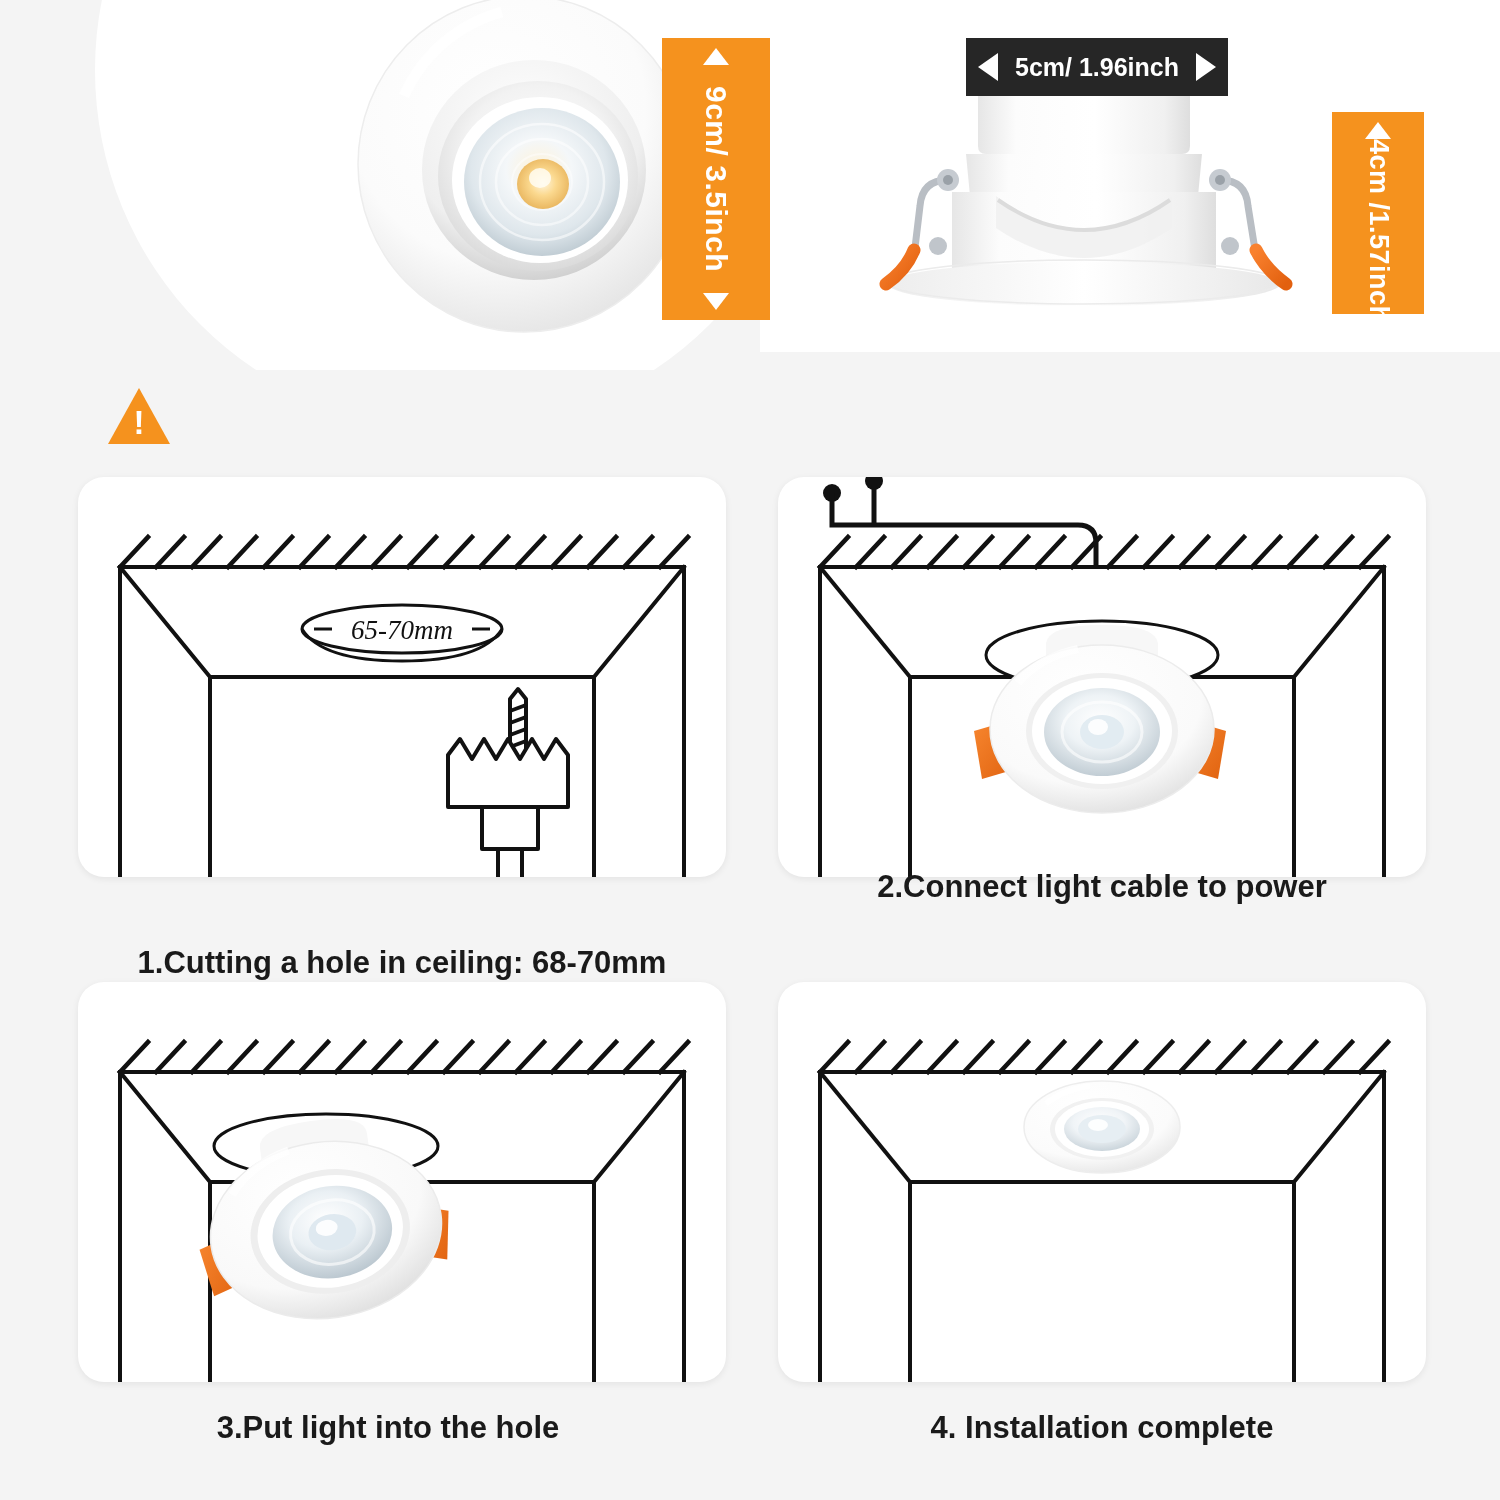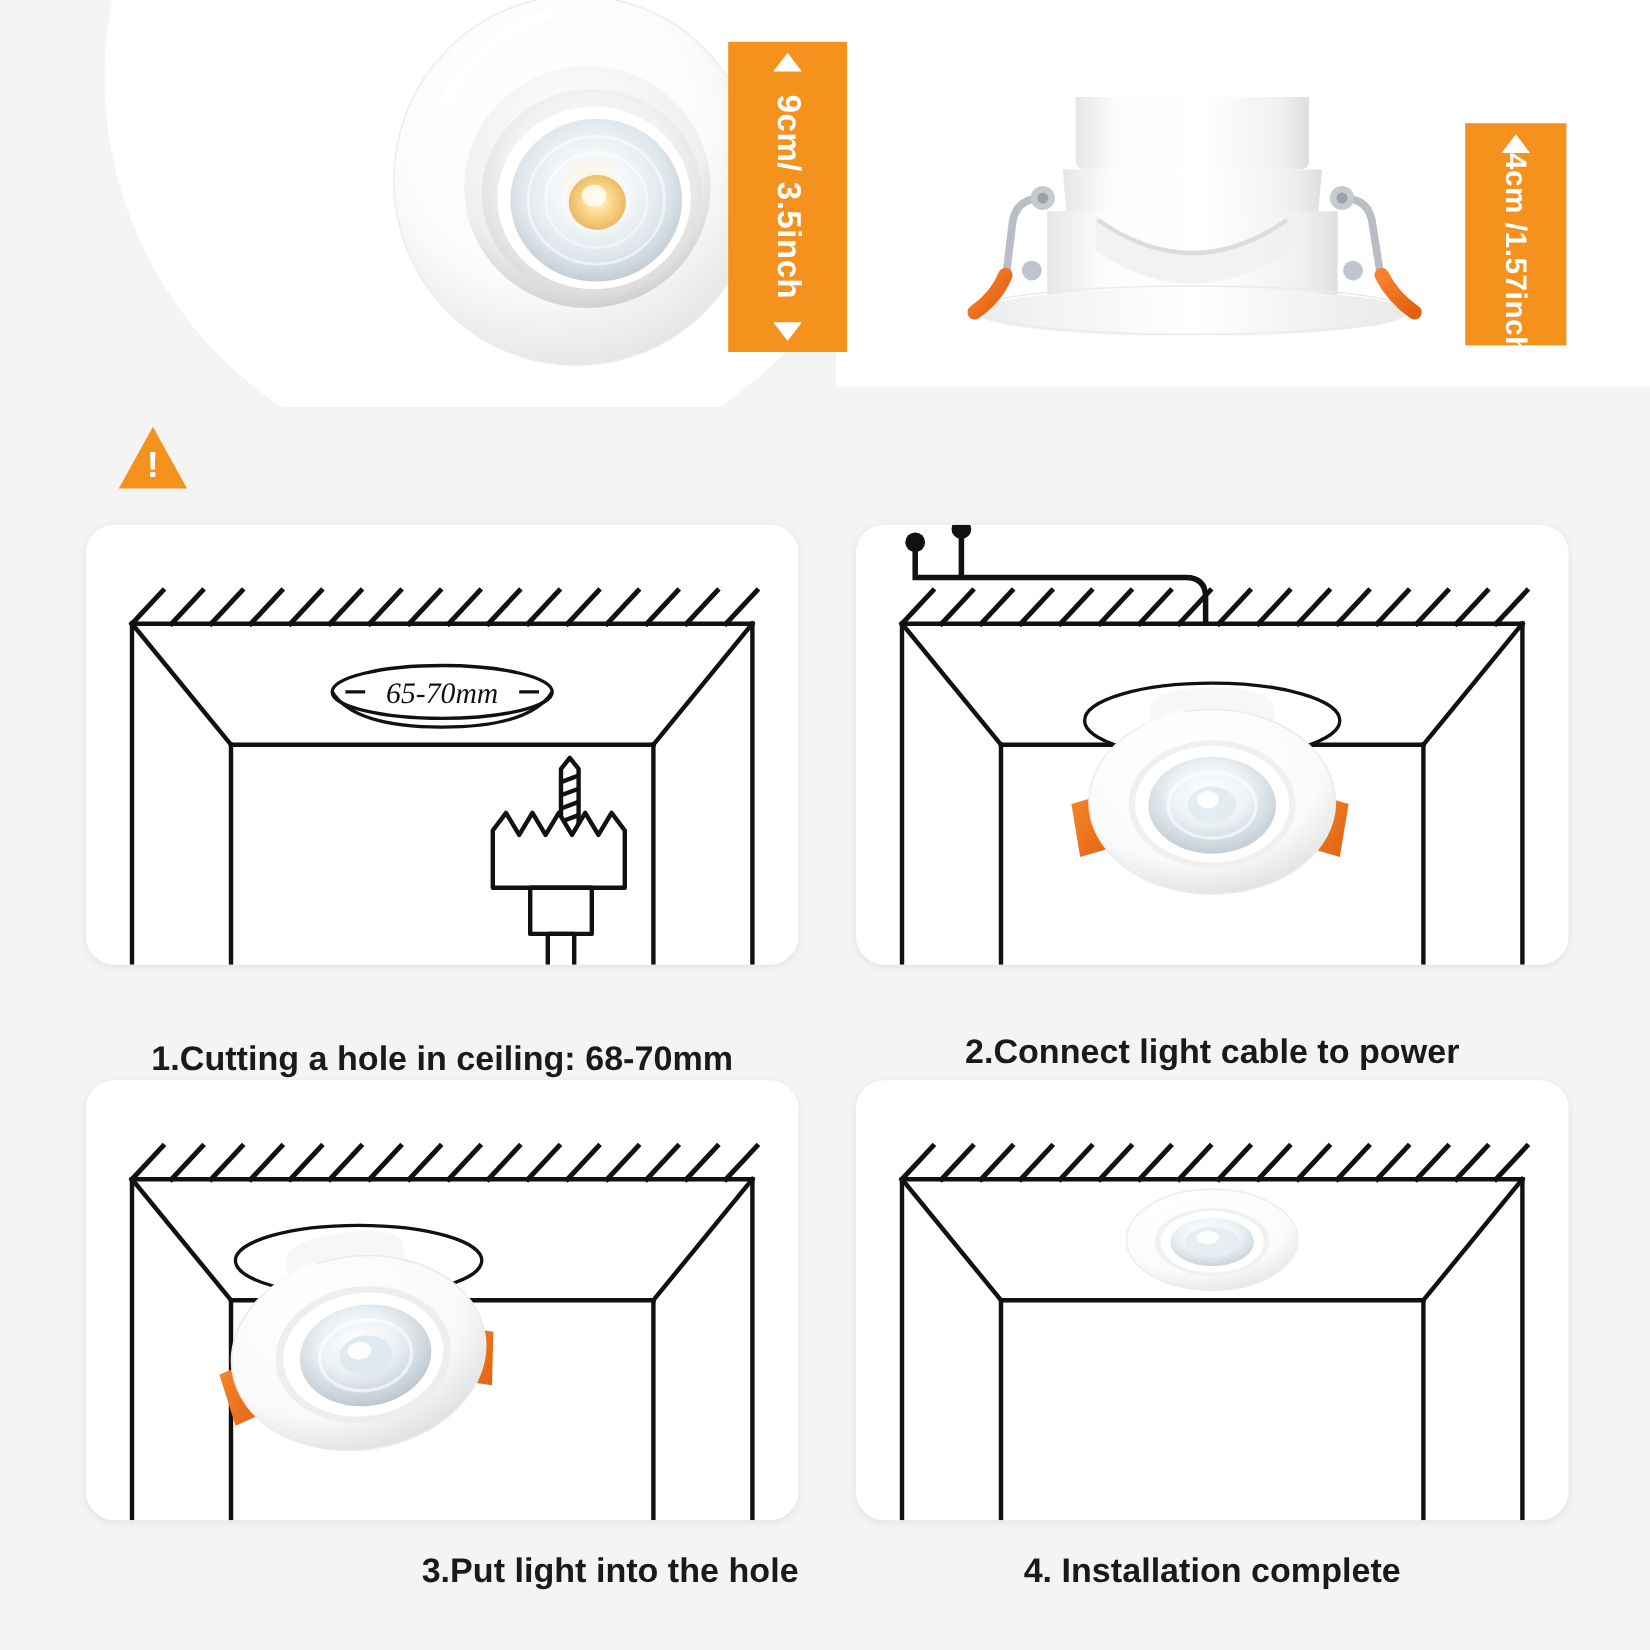--- a/index.html
+++ b/index.html
@@ -160,22 +160,22 @@
 
   .caption {
     position: absolute;
     font-size: 31px;
     font-weight: bold;
     color: #1a1a1a;
     white-space: nowrap;
     text-align: center;
   }
   #cap-1 { left: 78px;  top: 905px;  width: 648px; margin-top: 40px; }
-  #cap-2 { left: 778px; top: 938px;  width: 648px; }
-  #cap-3 { left: 78px;  top: 1410px; width: 648px; text-align: right; }
+  #cap-2 { left: 778px; top: 869px;  width: 648px; }
+  #cap-3 { left: 64px;  top: 1410px; width: 648px; }
   #cap-4 { left: 778px; top: 1410px; width: 648px; }
 </style>
 </head>
 <body>
 
 <div class="hero">
 
   <div class="hero-white-right"></div>
   <div class="hero-circle"></div>
 
@@ -294,20 +294,25 @@
       </g>
     </svg>
   </div>
 
   <div class="badge-v" id="badge-9cm">
     <span class="tri-up"></span>
     <span class="btxt">9cm/ 3.5inch</span>
     <span class="tri-down"></span>
   </div>
 
+  <div class="badge-h">
+    <span class="tri-left"></span>
+    <span class="btxt">5cm/ 1.96inch</span>
+    <span class="tri-right"></span>
+  </div>
 
   <div class="badge-v" id="badge-4cm">
     <span class="tri-up"></span>
     <span class="btxt">4cm /1.57inch</span>
     <span class="tri-down"></span>
   </div>
 </div>
 
 <div class="warn-row">
   <div class="warn-tri">

